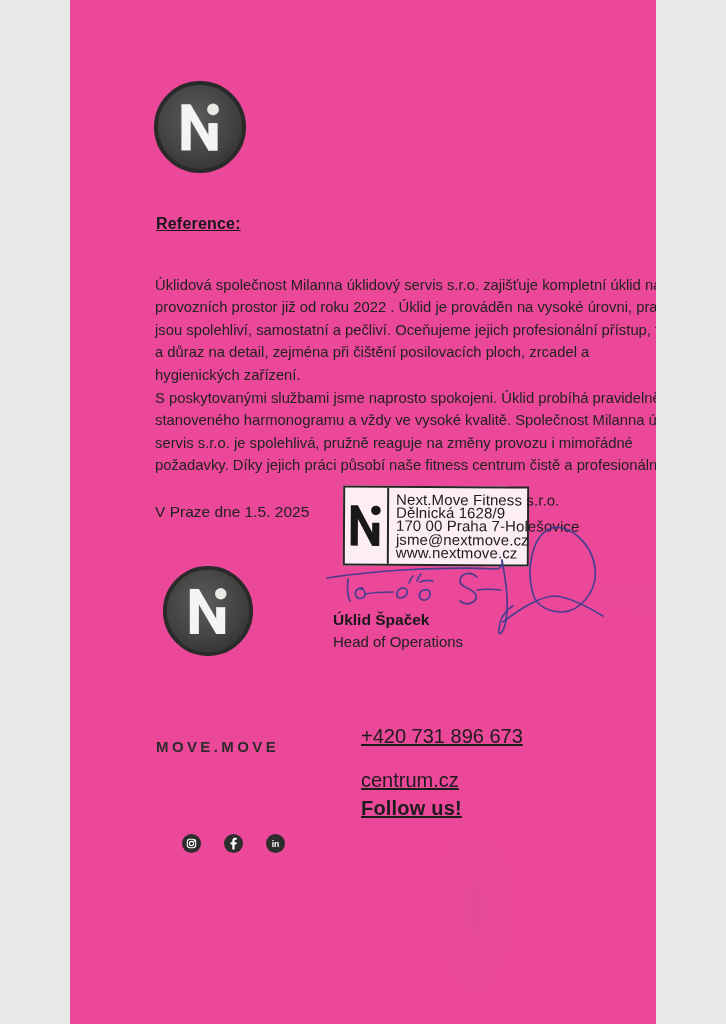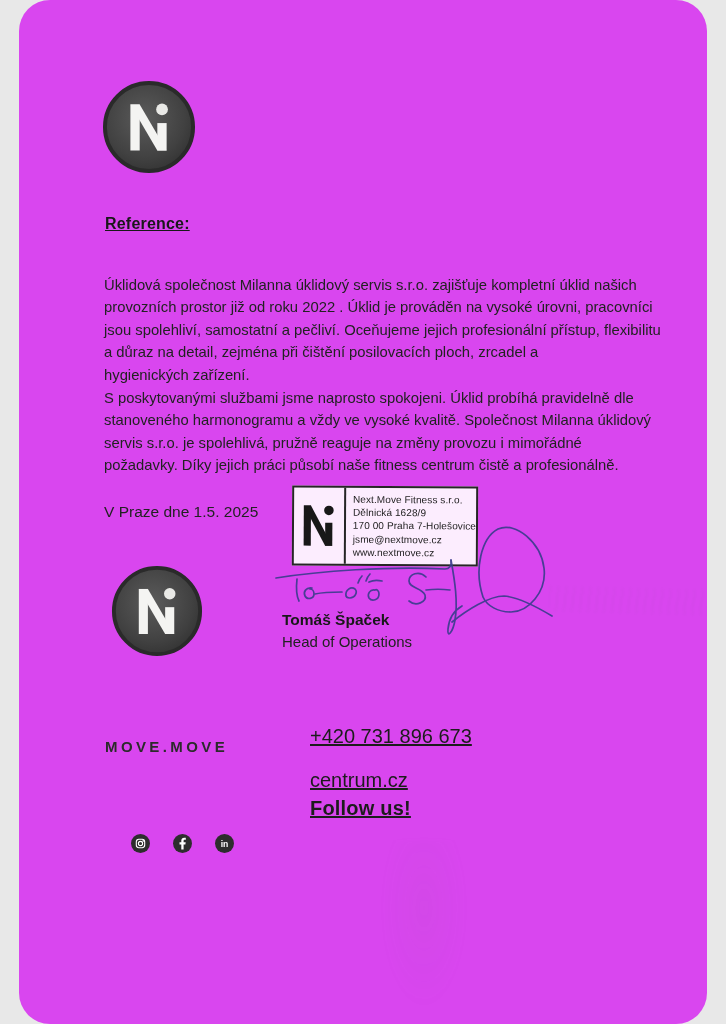--- a/index.html
+++ b/index.html
@@ -1,25 +1,24 @@
 <!DOCTYPE html>
 <html><head>
 <meta charset="utf-8">
 <style>
   * { margin:0; padding:0; box-sizing:border-box; }
   html,body { background:#e8e8e8; }
   .page {
     position:relative;
-    width:688px; height:1024px;
+    width:586px; height:1024px;
     margin:0 auto;
-    background:#d946ef;
+    background:#ec4899;
     overflow:hidden;
     font-family:"Liberation Sans", sans-serif;
     color:#1f1f1f;
-    border-radius:31px;
   }
   .abs { position:absolute; }
 
   
   .logo-top { left:83px; top:80px; width:94px; height:94px; }
   .logo-bottom { left:92px; top:565px; width:92px; height:92px; }
 
   .heading {
     left:86px; top:215px;
     font-size:16px; font-weight:bold;
@@ -48,21 +47,21 @@
     display:flex;
     transform:rotate(.3deg);
   }
   .stamp-logo {
     width:72px;
     border-right:2px solid #262626;
     display:flex; align-items:center; justify-content:center;
   }
   .stamp-text {
     flex:1; padding:5px 0 0 7px;
-    font-size:10px; line-height:13.2px;
+    font-size:15px; line-height:13.2px;
     color:#1c1c1c; letter-spacing:.1px;
     white-space:nowrap;
   }
 
   .signature { left:240px; top:478px; width:310px; height:172px; z-index:5; }
 
   .sig-name  { left:263px; top:611px; font-size:15.5px; font-weight:bold; color:#181818; }
   .sig-title { left:263px; top:633px; font-size:15px; color:#222; }
 
   .wordmark {
@@ -173,21 +172,21 @@
     <path d="M407,577 C400,570 390,574 390,581 C390,588 403,588 406,595 C408,602 397,607 390,601"></path>
     <path d="M407,590 C415,589 423,589 431,590"></path>
 
     <path d="M432,560 C436,582 439,602 436,620 C434,632 428,639 429,629 C430,618 436,610 443,606"></path>
 
     <path d="M464,597 C455,570 462,538 479,529 C497,521 522,543 525,568 C528,592 509,612 492,612 C479,612 468,606 464,597"></path>
 
     <path d="M433,622 C448,610 470,596 485,596 C500,597 518,607 533,616"></path>
   </svg>
 
-  <div class="abs sig-name">Tomáš Špaček</div>
+  <div class="abs sig-name">Úklid Špaček</div>
   <div class="abs sig-title">Head of Operations</div>
 
   <div class="abs logo-bottom">
     <svg width="92" height="92" viewBox="0 0 96 96">
       <defs>
         <radialGradient id="gBot" cx="45%" cy="40%" r="65%">
           <stop offset="0%" stop-color="#5b5b5b"></stop>
           <stop offset="70%" stop-color="#414141"></stop>
           <stop offset="100%" stop-color="#323232"></stop>
         </radialGradient>

